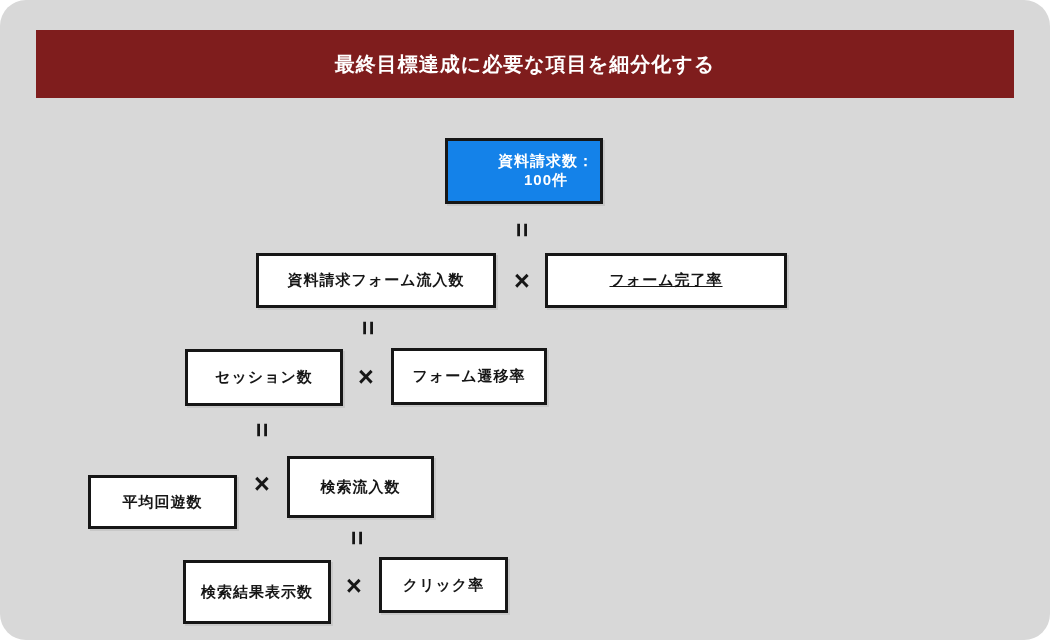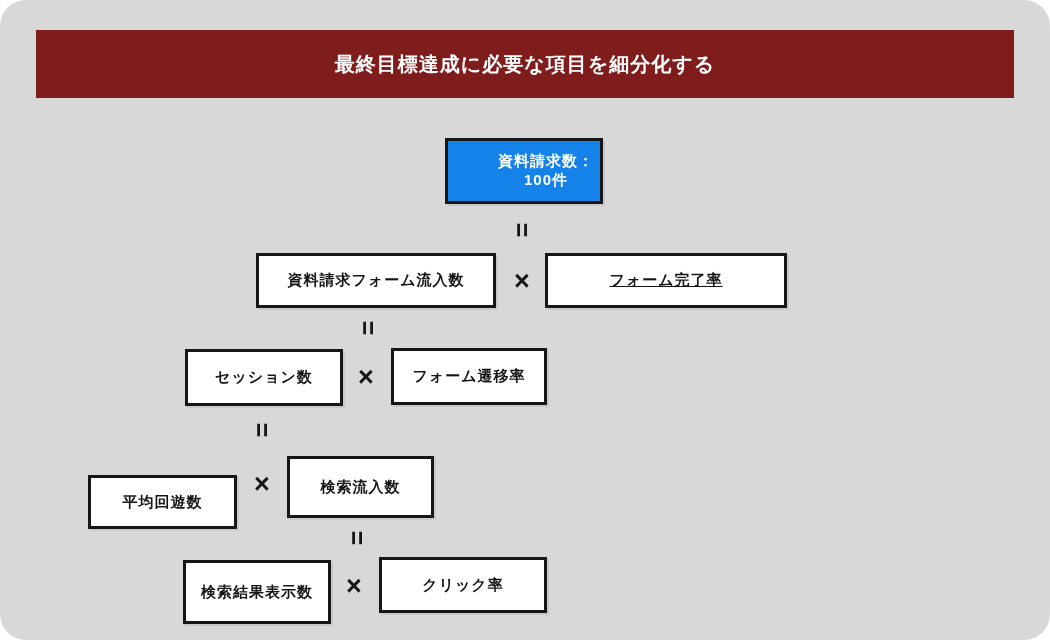--- a/index.html
+++ b/index.html
@@ -64,21 +64,21 @@
   .r3-left    { left: 185px; top: 349px; width: 158px; height: 57px; }
   .r3-x       { left: 351px; top: 362px; }
   .r3-right   { left: 391px; top: 348px; width: 156px; height: 57px; }
   .eq-3       { left: 247px; top: 415px; }
   .r4-left    { left:  88px; top: 459px; width: 149px; height: 54px; margin-top: 16px; }
   .r4-x       { left: 247px; top: 469px; }
   .r4-right   { left: 287px; top: 456px; width: 147px; height: 62px; }
   .eq-4       { left: 342px; top: 523px; }
   .r5-left    { left: 183px; top: 560px; width: 148px; height: 64px; }
   .r5-x       { left: 339px; top: 571px; }
-  .r5-right   { left: 379px; top: 557px; width: 168px; height: 56px; }
+  .r5-right   { left: 379px; top: 557px; width: 129px; height: 56px; }
 </style>
 </head>
 <body>
 
 <div class="canvas">
 
   <div class="header">
     <div class="title">最終目標達成に必要な項目を細分化する</div>
   </div>
 

